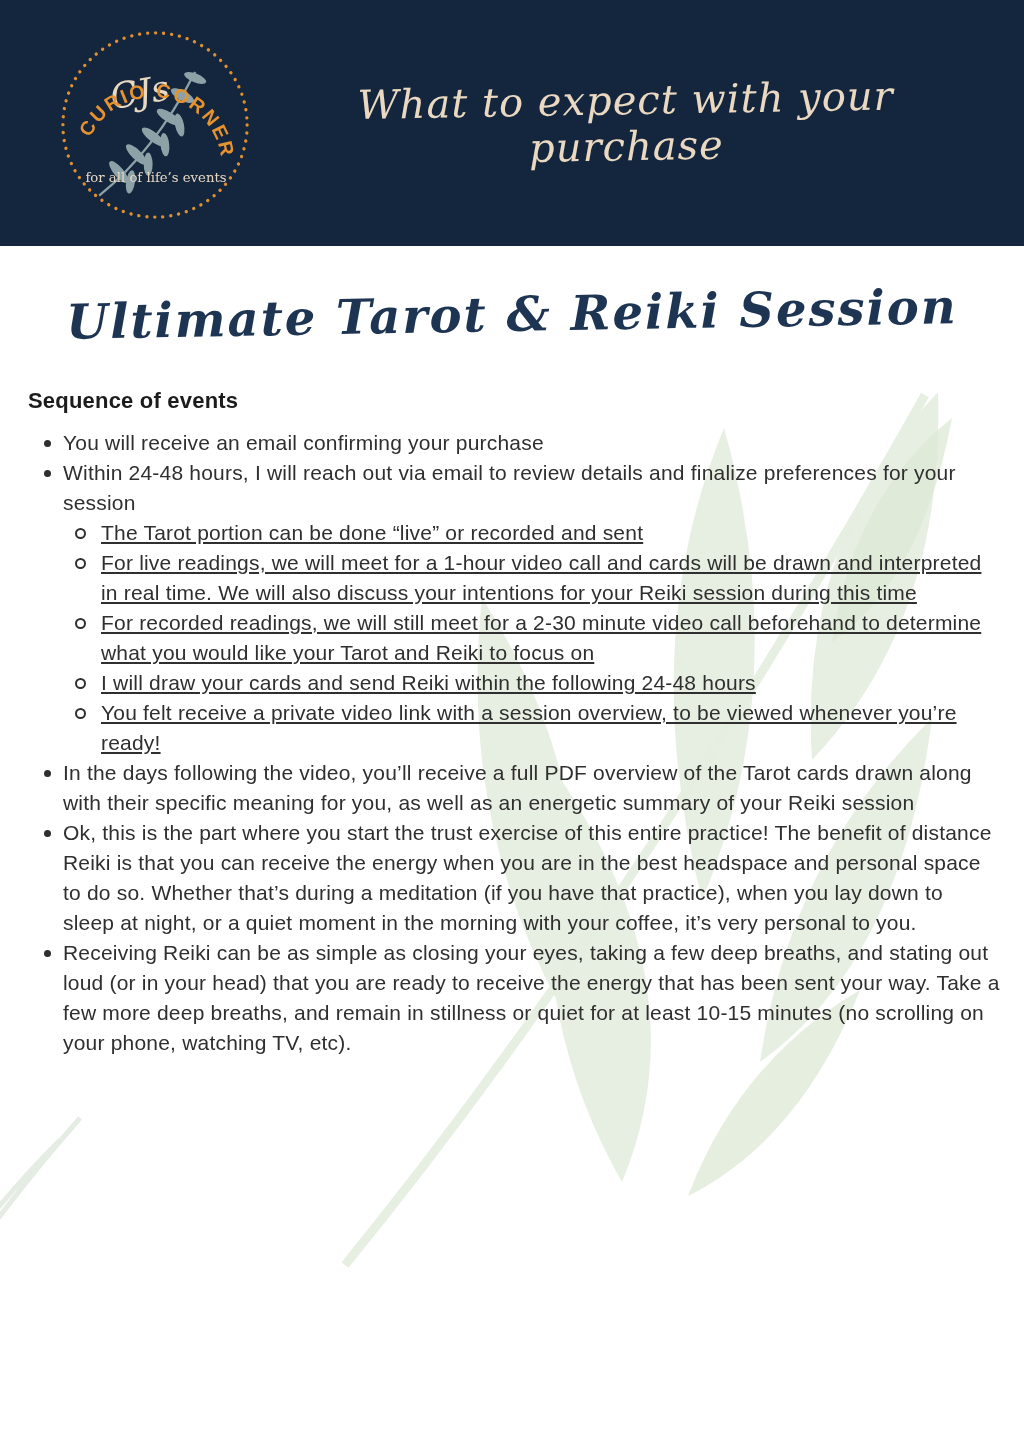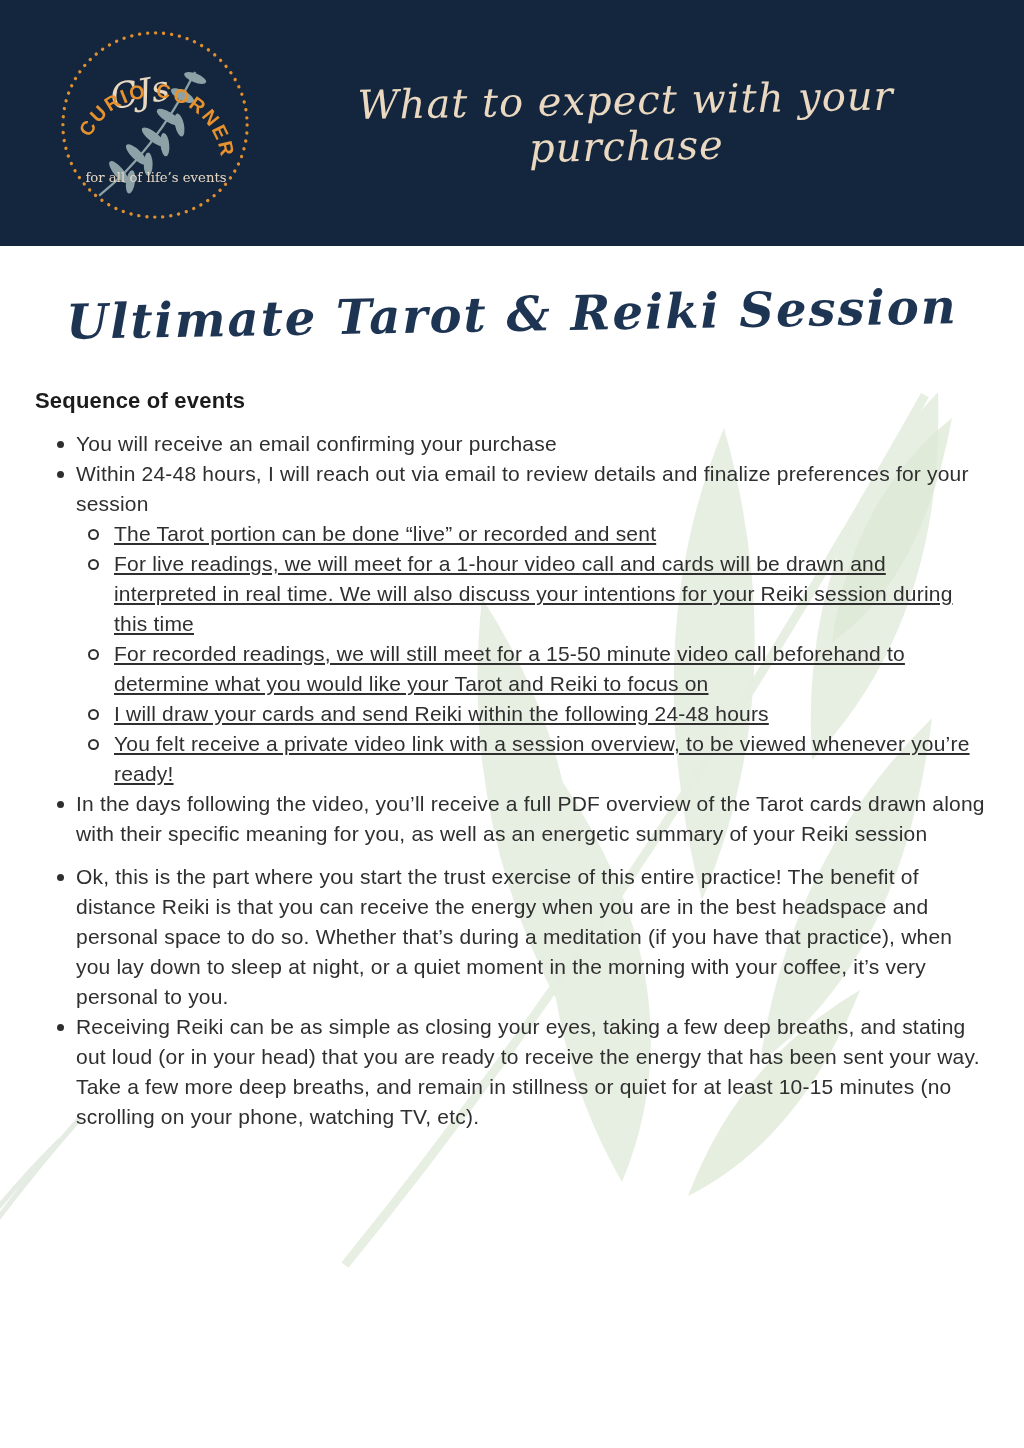--- a/index.html
+++ b/index.html
@@ -31,26 +31,26 @@
   .content{position:relative;z-index:1;padding:0 24px;}
   .doc-title{
     margin:30px 0 0;
     text-align:center;
     color:#1d3453;
     font-family:"DejaVu Serif",serif;font-style:italic;font-weight:600;
     font-size:48px;line-height:76px;letter-spacing:2px;
     transform:rotate(-1deg);
   }
   .sec-heading{
-    margin:34px 11px 12px;
+    margin:34px 4px 12px;
     font-size:22px;line-height:30px;
     font-weight:700;color:#1c1c1c;letter-spacing:.2px;
   }
   ul.items{
-    list-style:none;margin:13px;padding:0;
+    list-style:none;margin:0;padding:0;
     font-size:21px;line-height:30px;
     color:#2f2f2f;letter-spacing:.2px;
   }
   li{position:relative;}
   li.lvl1{padding-left:39px;}
   li.lvl1::before{
     content:"";position:absolute;left:20px;top:12px;
     width:7px;height:7px;border-radius:50%;background:#2f2f2f;
   }
   li.lvl2{padding-left:77px;text-decoration:underline;}
@@ -126,21 +126,21 @@
   <main class="content">
     <h1 class="doc-title">Ultimate Tarot &amp; Reiki Session</h1>
 
     <section>
       <h2 class="sec-heading">Sequence of events</h2>
       <ul class="items">
           <li class="lvl1">You will receive an email confirming your purchase</li>
           <li class="lvl1">Within 24-48 hours, I will reach out via email to review details and finalize preferences for your session</li>
           <li class="lvl2">The Tarot portion can be done “live” or recorded and sent</li>
           <li class="lvl2">For live readings, we will meet for a 1-hour video call and cards will be drawn and interpreted in real time. We will also discuss your intentions for your Reiki session during this time</li>
-          <li class="lvl2">For recorded readings, we will still meet for a 15-50 minute video call beforehand to determine what you would like your Tarot and Reiki to focus on</li>
+          <li class="lvl2">For recorded readings, we will still meet for a 2-30 minute video call beforehand to determine what you would like your Tarot and Reiki to focus on</li>
           <li class="lvl2">I will draw your cards and send Reiki within the following 24-48 hours</li>
           <li class="lvl2">You felt receive a private video link with a session overview, to be viewed whenever you’re ready!</li>
           <li class="lvl1">In the days following the video, you’ll receive a full PDF overview of the Tarot cards drawn along with their specific meaning for you, as well as an energetic summary of your Reiki session</li>
         </ul>
     </section>
 
     <section>
       <ul class="items">
           <li class="lvl1">Ok, this is the part where you start the trust exercise of this entire practice! The benefit of distance Reiki is that you can receive the energy when you are in the best headspace and personal space to do so. Whether that’s during a meditation (if you have that practice), when you lay down to sleep at night, or a quiet moment in the morning with your coffee, it’s very personal to you.</li>
           <li class="lvl1">Receiving Reiki can be as simple as closing your eyes, taking a few deep breaths, and stating out loud (or in your head) that you are ready to receive the energy that has been sent your way. Take a few more deep breaths, and remain in stillness or quiet for at least 10-15 minutes (no scrolling on your phone, watching TV, etc).</li>

